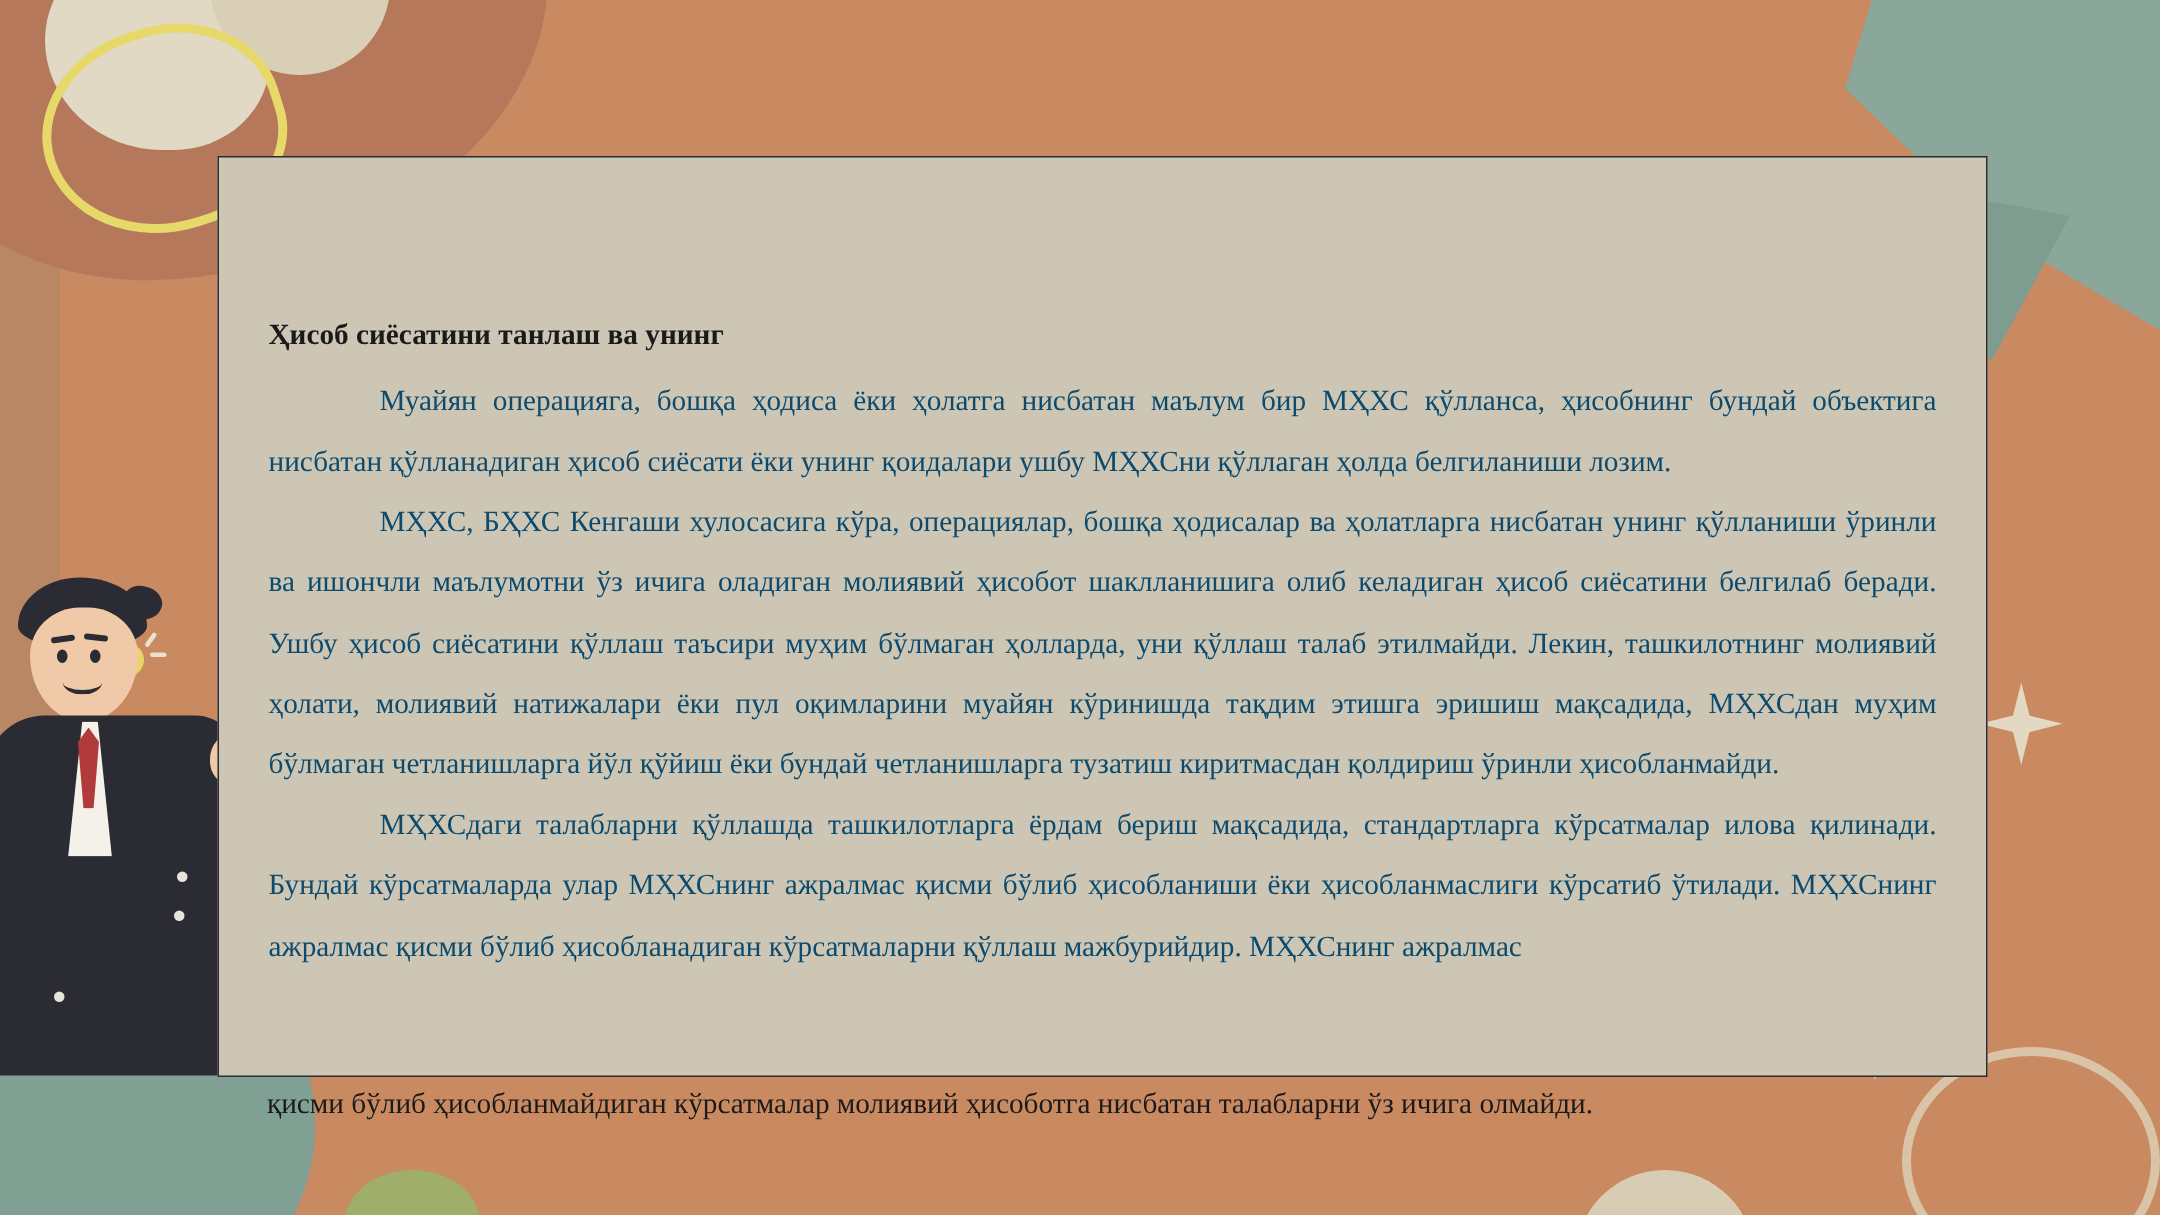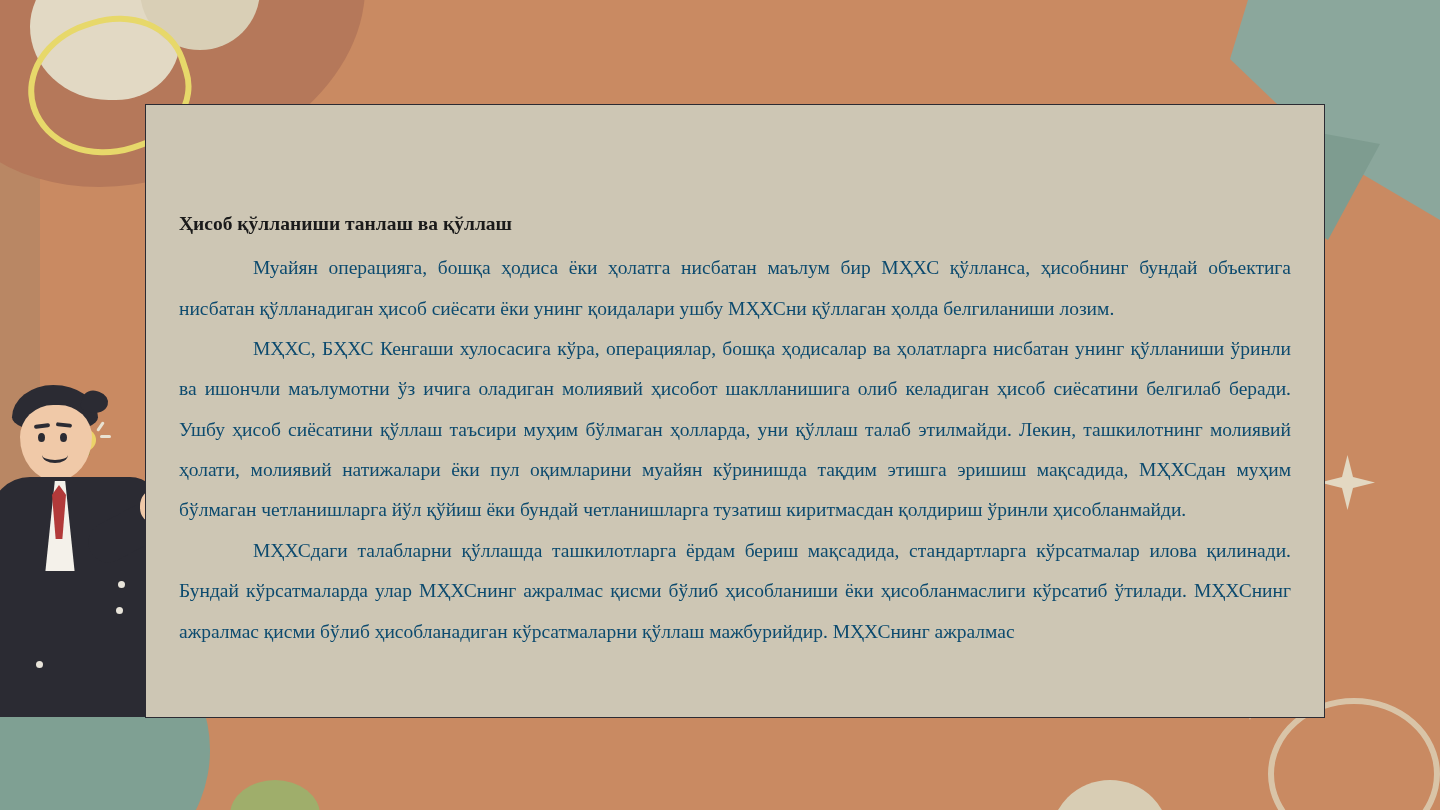--- a/index.html
+++ b/index.html
@@ -333,21 +333,22 @@
     <div class="char-arm"></div>
     <div class="char-hand"></div>
     <div class="char-finger"></div>
     <div class="char-btn b1"></div>
     <div class="char-btn b2"></div>
     <div class="char-btn b3"></div>
   </div>
 
   <div class="card">
     <div class="card-inner">
-      <div class="doc-title">Ҳисоб қўлланиши танлаш ва қўллаш</div>
+      <div class="doc-title">Ҳисоб сиёсатини танлаш ва унинг</div>
       <p class="doc-para">Муайян операцияга, бошқа ҳодиса ёки ҳолатга нисбатан маълум бир МҲХС қўлланса, ҳисобнинг бундай объектига нисбатан қўлланадиган ҳисоб сиёсати ёки унинг қоидалари ушбу МҲХСни қўллаган ҳолда белгиланиши лозим.</p>
       <p class="doc-para">МҲХС, БҲХС Кенгаши хулосасига кўра, операциялар, бошқа ҳодисалар ва ҳолатларга нисбатан унинг қўлланиши ўринли ва ишончли маълумотни ўз ичига оладиган молиявий ҳисобот шаклланишига олиб келадиган ҳисоб сиёсатини белгилаб беради. Ушбу ҳисоб сиёсатини қўллаш таъсири муҳим бўлмаган ҳолларда, уни қўллаш талаб этилмайди. Лекин, ташкилотнинг молиявий ҳолати, молиявий натижалари ёки пул оқимларини муайян кўринишда тақдим этишга эришиш мақсадида, МҲХСдан муҳим бўлмаган четланишларга йўл қўйиш ёки бундай четланишларга тузатиш киритмасдан қолдириш ўринли ҳисобланмайди.</p>
       <p class="doc-para">МҲХСдаги талабларни қўллашда ташкилотларга ёрдам бериш мақсадида, стандартларга кўрсатмалар илова қилинади. Бундай кўрсатмаларда улар МҲХСнинг ажралмас қисми бўлиб ҳисобланиши ёки ҳисобланмаслиги кўрсатиб ўтилади. МҲХСнинг ажралмас қисми бўлиб ҳисобланадиган кўрсатмаларни қўллаш мажбурийдир. МҲХСнинг ажралмас</p>
     </div>
   </div>
 
+  <div class="overflow-line">қисми бўлиб ҳисобланмайдиган кўрсатмалар молиявий ҳисоботга нисбатан талабларни ўз ичига олмайди.</div>
 
 </div>
 
 </body></html>

